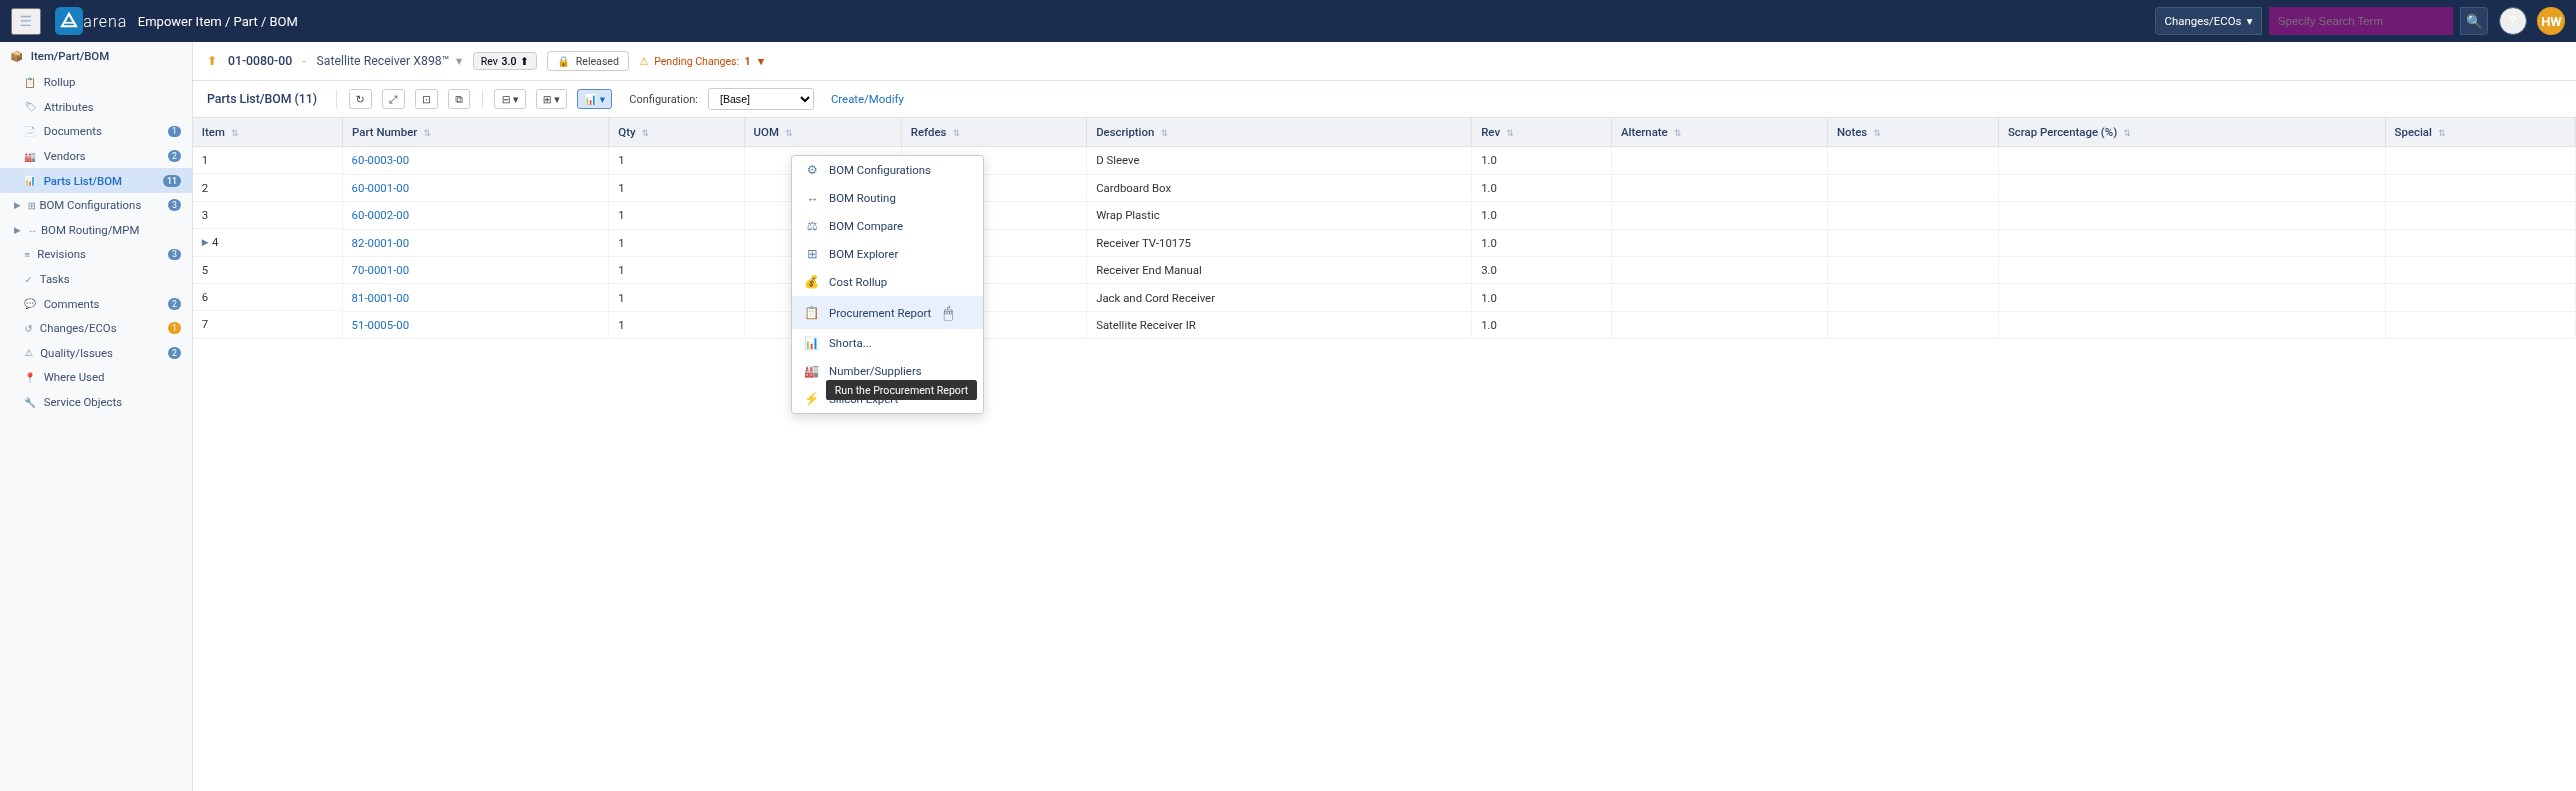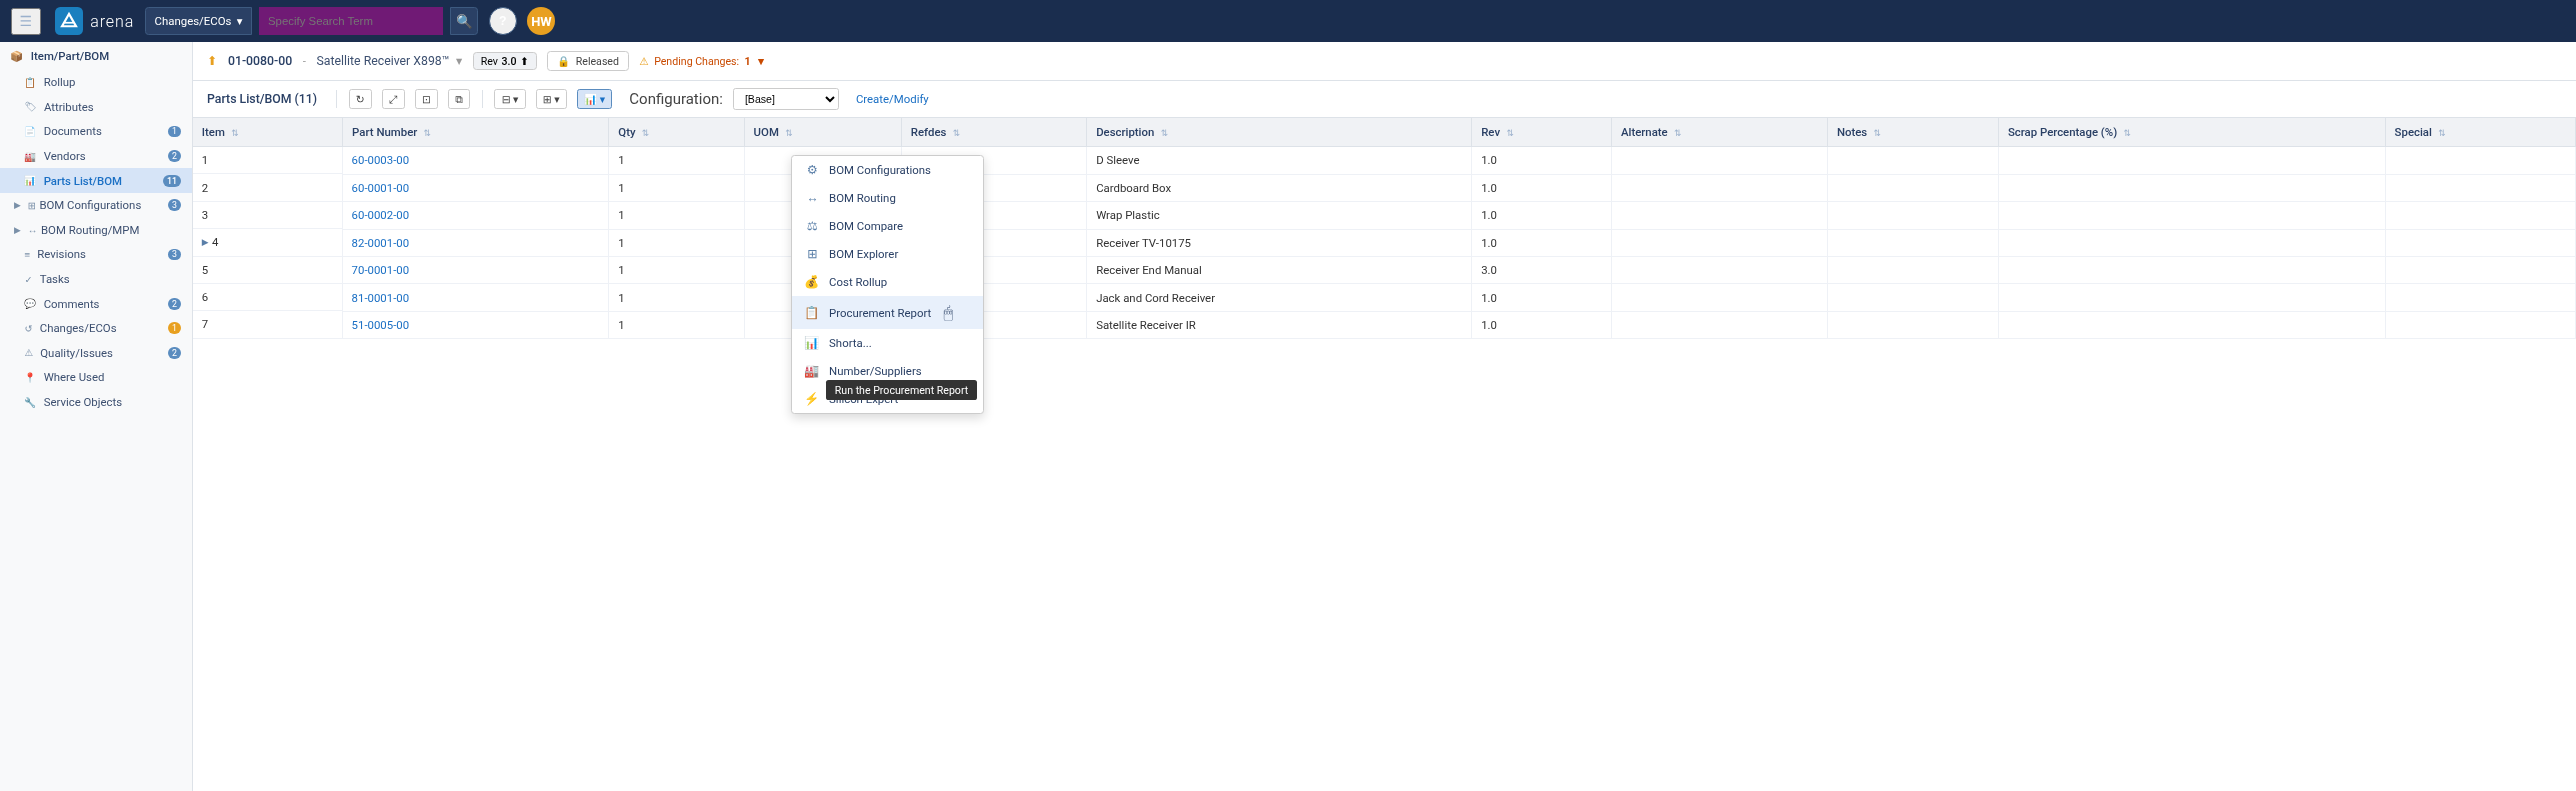--- a/index.html
+++ b/index.html
@@ -13,21 +13,20 @@
       align-items: center;
       padding: 0 10.6px;
       gap: 10.6px;
       position: fixed;
       top: 0; left: 0; right: 0;
       z-index: 100;
     }
     .logo-area {
       display: flex;
       align-items: center;
-      gap: 7px;
     }
     .logo-icon {
       width: 28px;
       height: 28px;
     }
     .logo-text {
       color: white;
       font-size: 16px;
       font-weight: 300;
       letter-spacing: 0.9px;
@@ -262,21 +261,21 @@
       display: flex;
       align-items: center;
       gap: 2.6px;
     }
     .toolbar-btn.active, .toolbar-btn.highlighted {
       background: #d6e4f7;
       border-color: #5a8cbf;
       color: #1a6fc4;
     }
     .toolbar-separator { width: 0.9px; height: 17.6px; background: #dde2e8; margin: 0 1.8px; }
-    .config-label { font-size: 15px; color: #444; margin-left: 7px; }
+    .config-label { font-size: 11px; color: #444; margin-left: 7px; }
     .config-select {
       border: 0.9px solid #ccc;
       background: white;
       padding: 2.6px 7px;
       border-radius: 2.6px;
       font-size: 10.6px;
       min-width: 106px;
       cursor: pointer;
     }
     .create-modify-link {
@@ -388,20 +387,21 @@
     <span>☰</span>
   </button>
   <div class="logo-area">
     <svg class="logo-icon" viewBox="0 0 32 32">
       <rect width="32" height="32" rx="6" fill="#1a7fbf"></rect>
       <path d="M8 22 L16 8 L24 22 Z" fill="none" stroke="white" stroke-width="2.5"></path>
       <path d="M11 18 L21 18" stroke="white" stroke-width="2"></path>
     </svg>
     <span class="logo-text">arena</span>
   </div>
+  <span class="app-title">Empower Item / Part / BOM</span>
   <div class="search-area">
     <div class="search-dropdown">
       <span>Changes/ECOs</span>
       <span>▾</span>
     </div>
     <input class="search-input-box" placeholder="Specify Search Term" style="">
     <button class="search-icon-btn">🔍</button>
   </div>
   <button class="help-btn">
     <span>?</span>

